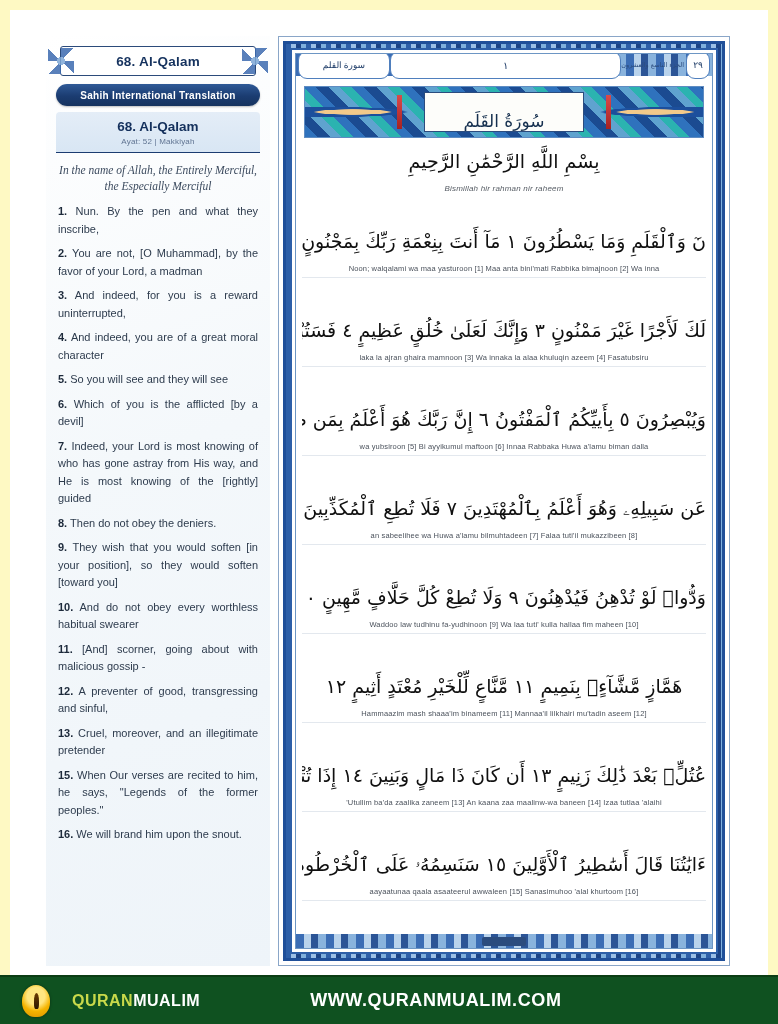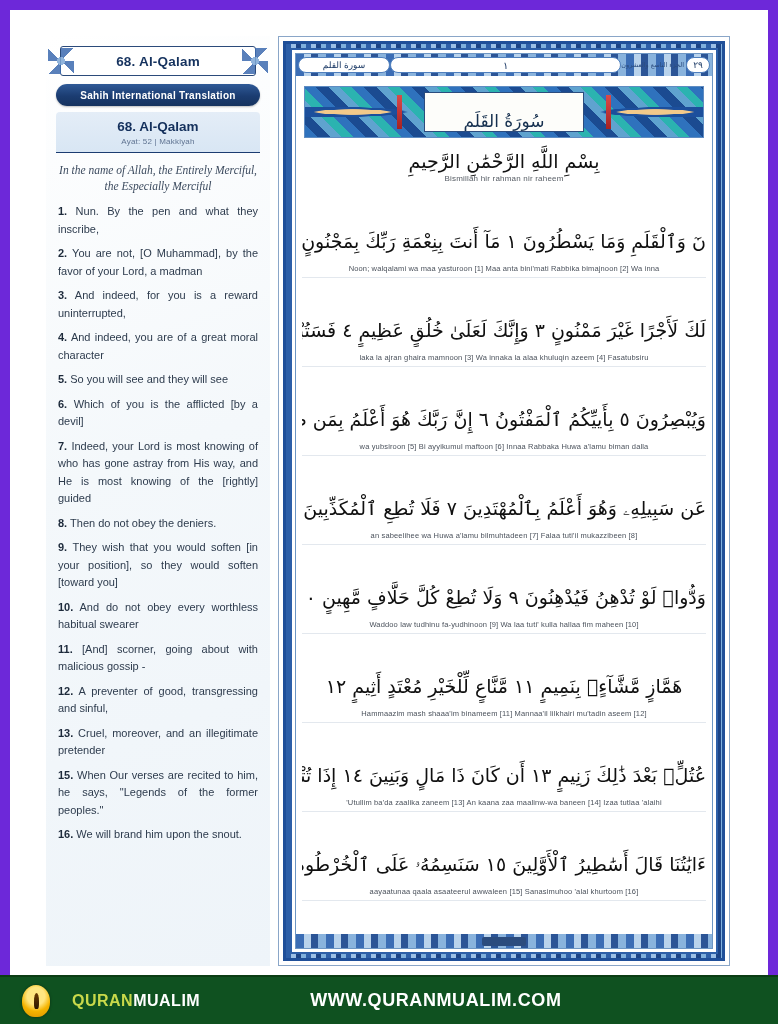--- a/index.html
+++ b/index.html
@@ -5,21 +5,21 @@
   * { box-sizing: border-box; margin: 0; padding: 0; }
   html, body {
     width: 778px; height: 1024px;
     font-family: "Liberation Sans", sans-serif;
     background: #0b3d14;
     overflow: hidden;
   }
   .page {
     position: relative;
     width: 778px; height: 1024px;
-    background: #6d28d9;
+    background: #fef9c3;
     padding: 10px 10px 0 10px;
   }
   .sheet {
     position: relative;
     width: 758px; height: 975px;
     background: #ffffff;
     overflow: hidden;
   }
 
   
@@ -132,24 +132,24 @@
     height: 22px;
     background:
       repeating-linear-gradient(90deg,#3b6db5 0 8px,#b9d3ec 8px 15px,#2b5496 15px 22px,#89b3dd 22px 30px);
     display: flex; align-items: center; justify-content: space-between;
     padding: 0 2px;
   }
   .hdr-box {
     background: #ffffff;
     border: 1px solid #4f7fbd;
     border-radius: 9px;
-    height: 16px;
+    height: 28px;
     display: flex; align-items: center; justify-content: center;
     padding: 0 6px;
-    font-family: Liberation Sans, sans-serif;
+    font-family: Liberation Serif, serif;
     font-size: 9px;
     color: #1c3a66;
     white-space: nowrap;
   }
   .hdr-box.surah { min-width: 92px; }
   .hdr-box.page  { min-width: 44px; font-size: 10px; }
   .hdr-box.juz   { min-width: 24px; font-size: 9px; }
   .hdr-juz-label {
     font-size: 6.5px; color: #2b4c7e; margin-right: 2px;
     font-family: "DejaVu Sans", sans-serif; white-space: nowrap;
@@ -188,23 +188,23 @@
   }
 
   
   .bismillah-ar {
     position: absolute; left: 0; right: 0; top: 96px;
     text-align: center;
     font-family: "DejaVu Sans", sans-serif;
     font-size: 19px; color: #111111; direction: rtl;
   }
   .bismillah-tr {
-    position: absolute; left: 0; right: 0; top: 120px;
-    text-align: center;
-    font-size: 8px; color: #555b63; letter-spacing: .2px;
+    position: absolute; left: 0; right: 0; top: 130px;
+    text-align: center;
+    font-size: 8px; color: #555b63; letter-spacing: .2px; font-style: italic;
   }
 
   
   .ayah-block { position: absolute; left: 6px; right: 6px; }
   .ayah-ar {
     text-align: center;
     direction: rtl;
     font-family: "DejaVu Sans", sans-serif;
     font-size: 19px;
     line-height: 34px;

